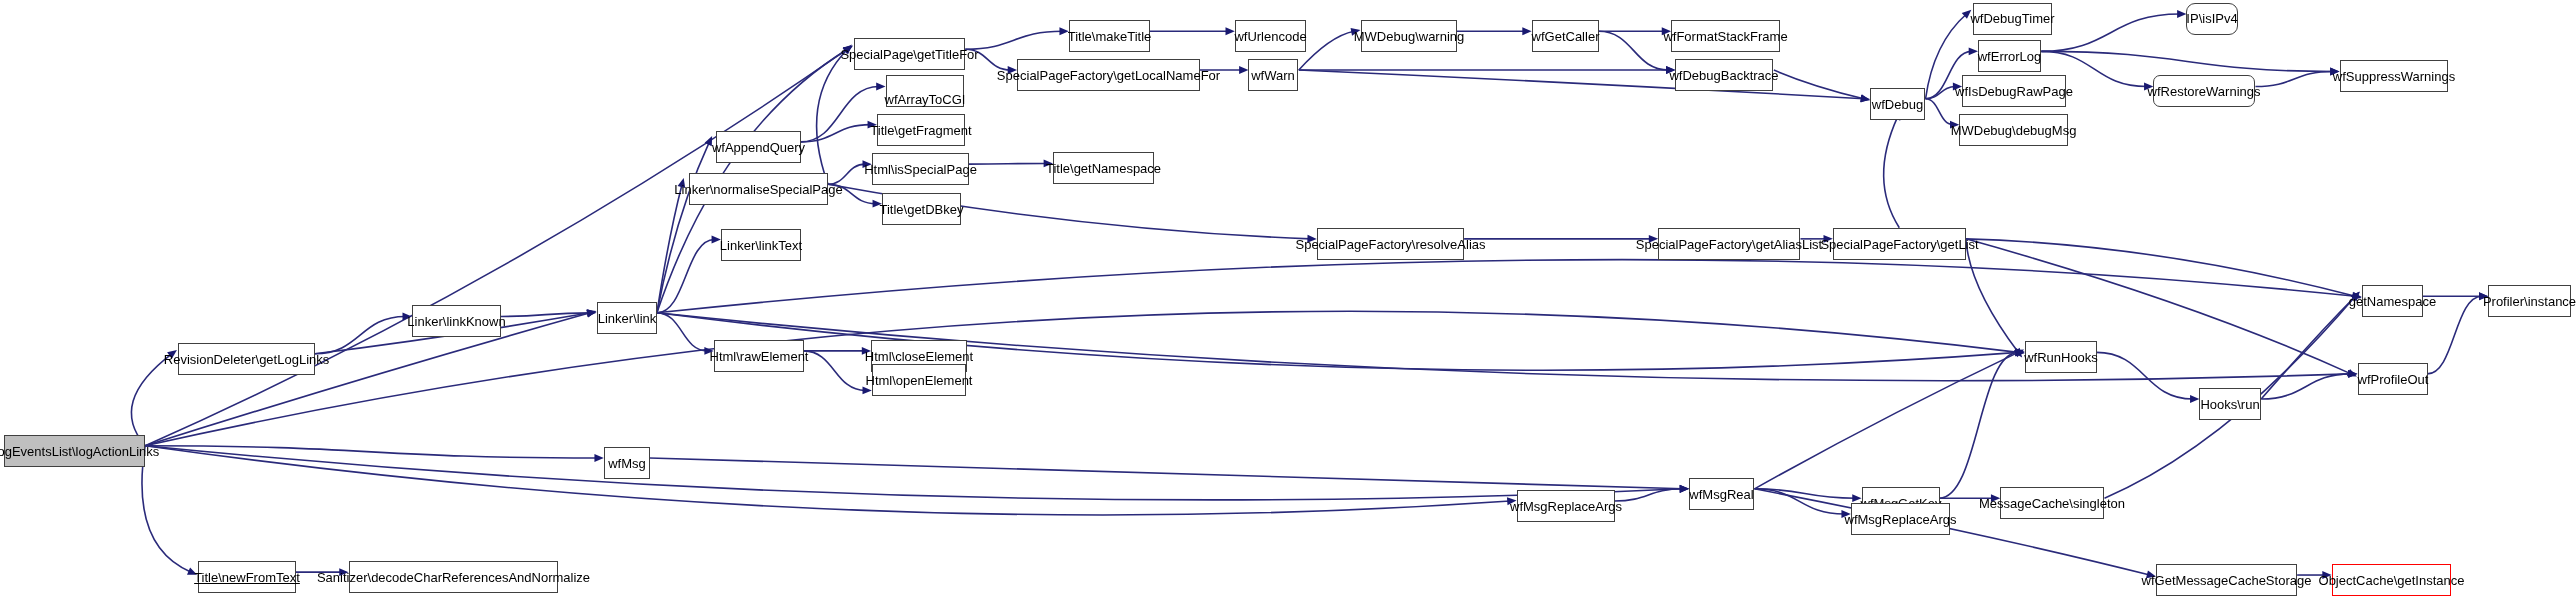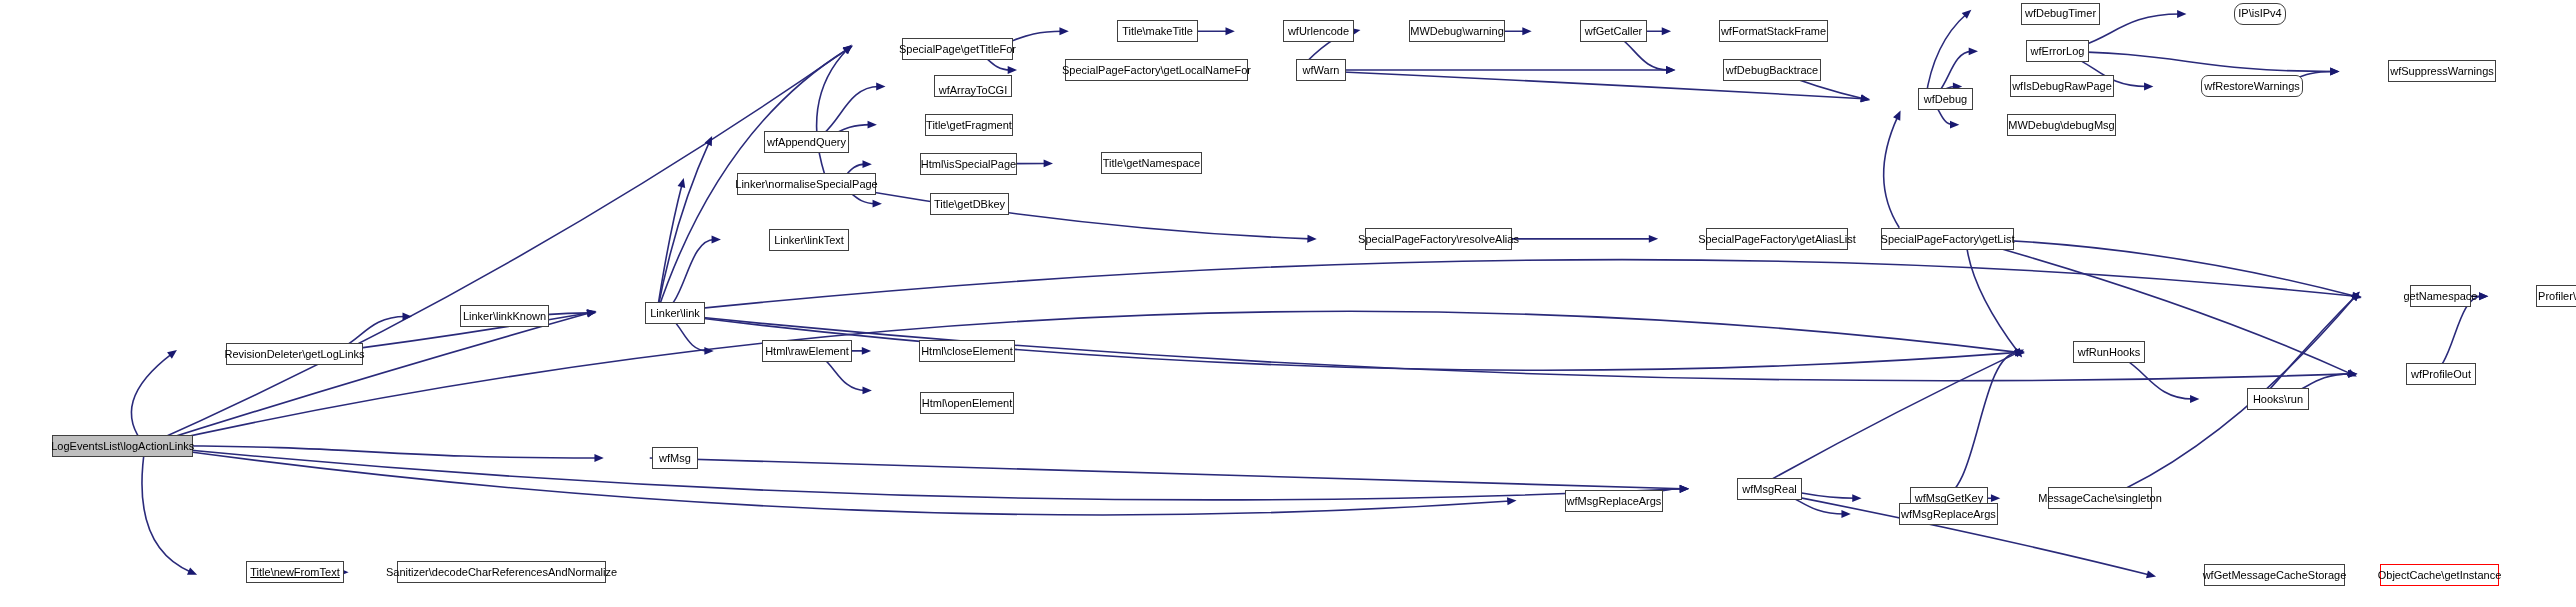--- a/index.html
+++ b/index.html
@@ -1,22 +1,22 @@
 <!DOCTYPE html>
 <html style="font-size:11.5px"><head>
 <meta charset="utf-8">
 <style>
   html,body{margin:0;padding:0;background:#ffffff;}
   #canvas{position:relative;width:2576px;height:607px;background:#ffffff;
           font-family:"Liberation Sans","DejaVu Sans",sans-serif;overflow:hidden;}
   svg#edges{position:absolute;left:0;top:0;width:2576px;height:607px;}
   .node{position:absolute;box-sizing:border-box;display:flex;align-items:center;
         justify-content:center;background:#ffffff;border:1.1px solid #404040;
-        color:#000000;font-size:11px;line-height:1;white-space:nowrap;
-        letter-spacing:0px;height:22px;margin-left:48px;}
+        color:#000000;font-size:13px;line-height:1;white-space:nowrap;
+        letter-spacing:0px;height:32px;}
   .node.root{background:#bfbfbf;border:1.1px solid #404040;}
   .node.highlight{border:1.4px solid #ff0000;}
   .edge{fill:none;stroke:#2a2a7a;stroke-width:2.2;}
   .arrow{fill:#191970;stroke:none;}
 </style>
 </head>
 <body>
 
 <div id="canvas">
   <svg id="edges" viewBox="0 0 3584 845" preserveAspectRatio="none">
@@ -204,21 +204,21 @@
       </div>
       <div class="node" style="left: 872px; top: 153px; width: 97px;">
         <span>Html\isSpecialPage</span>
       </div>
       <div class="node" style="left: 882px; top: 193px; width: 79px;">
         <span>Title\getDBkey</span>
       </div>
       <div class="node" style="left: 871px; top: 340px; width: 96px;">
         <span>Html\closeElement</span>
       </div>
-      <div class="node" style="left: 872px; top: 392px; width: 94px;">
+      <div class="node" style="left: 872px; top: 364px; width: 94px;">
         <span>Html\openElement</span>
       </div>
       <div class="node" style="left: 1053px; top: 152px; width: 101px;">
         <span>Title\getNamespace</span>
       </div>
       <div class="node" style="left: 1069px; top: 20px; width: 81px;">
         <span>Title\makeTitle</span>
       </div>
       <div class="node" style="left: 1017px; top: 59px; width: 183px;">
         <span>SpecialPageFactory\getLocalNameFor</span>

